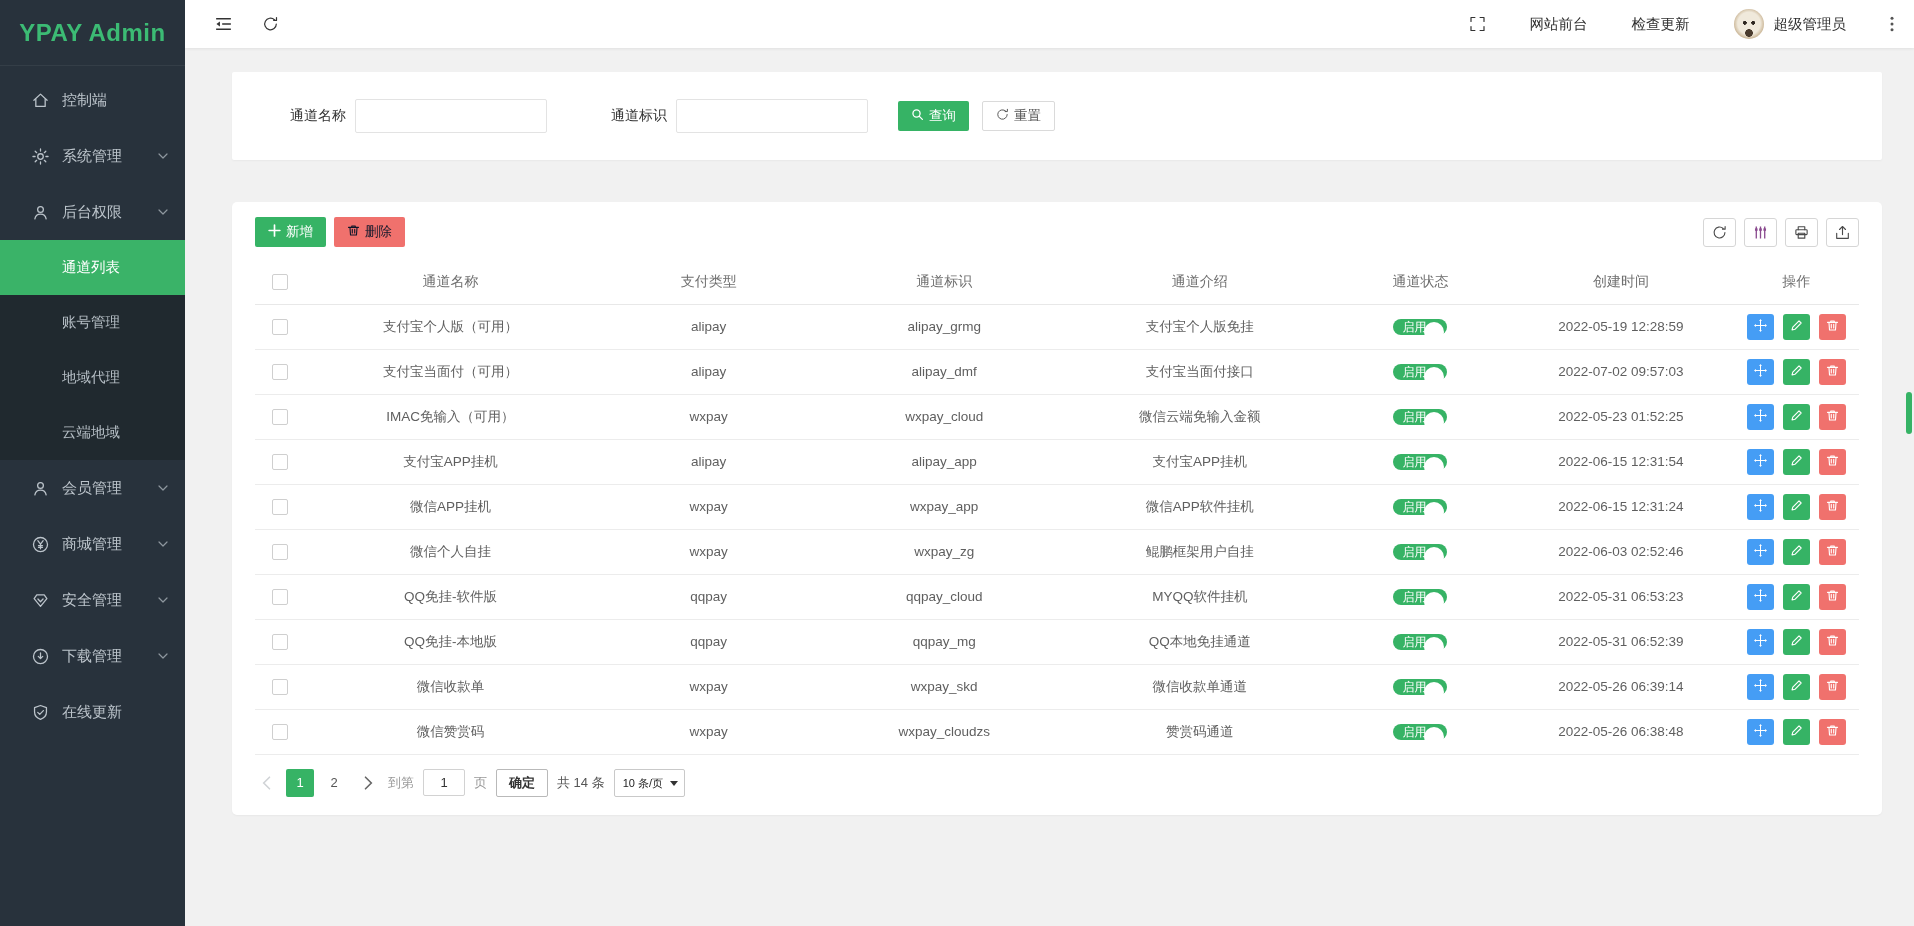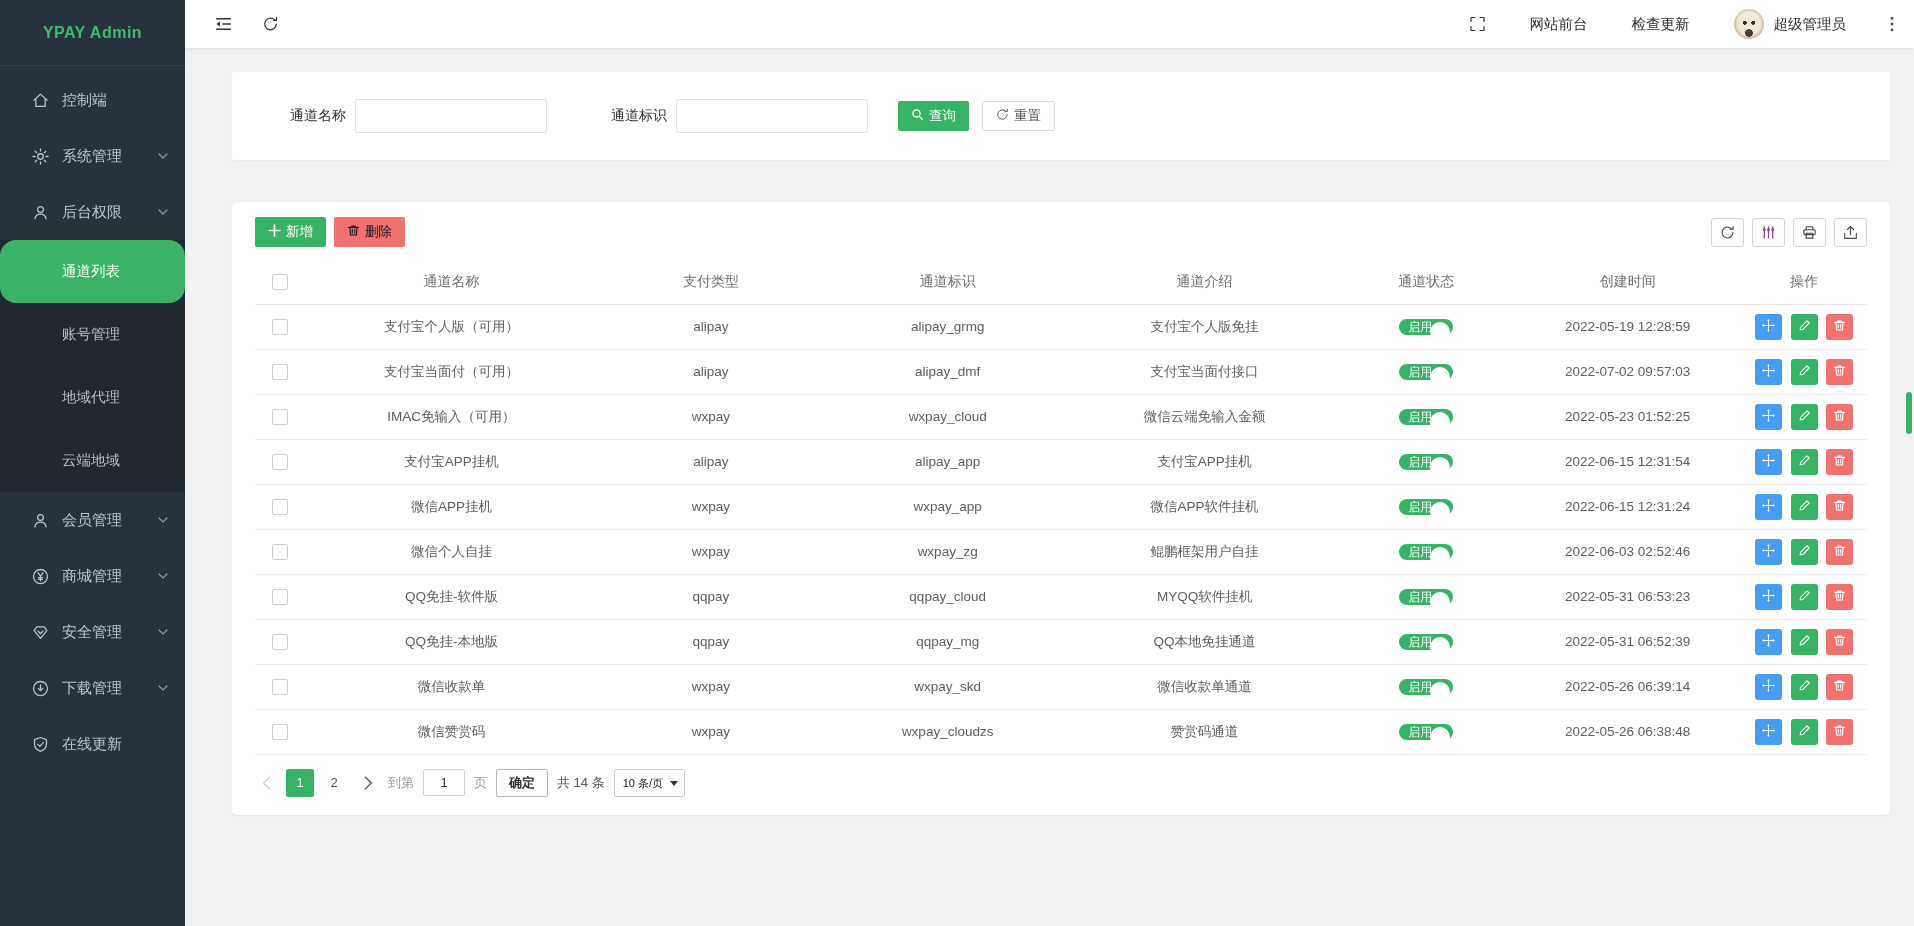--- a/index.html
+++ b/index.html
@@ -3,34 +3,34 @@
 <meta charset="utf-8">
 <style>
   * { margin:0; padding:0; box-sizing:border-box; }
   html,body { width:1914px; height:926px; overflow:hidden; }
   body { font-family:"Liberation Sans","DejaVu Sans",sans-serif; background:#f1f1f1; }
   .app { position:relative; width:1914px; height:926px; overflow:hidden; }
 
   
   .sidebar { position:absolute; left:0; top:0; width:185px; height:926px; background:#28323c; z-index:5; }
   .logo { height:66px; display:flex; align-items:center; justify-content:center;
-          font-size:16px; font-weight:bold; color:#3cbb74; letter-spacing:.5px;
+          font-size:24px; font-weight:bold; color:#3cbb74; letter-spacing:.5px;
           border-bottom:1px solid rgba(255,255,255,.06); }
   .nav { padding-top:6px; }
   .nav-item { position:relative; height:56px; display:flex; align-items:center;
               padding-left:32px; color:#bcc4cb; font-size:15px; cursor:pointer; }
   .nav-item.active-parent { color:#ffffff; }
   .nav-icon { width:17px; height:17px; margin-right:13px; display:inline-flex; color:inherit; }
   .nav-icon svg { width:17px; height:17px; }
   .nav-chev { position:absolute; right:17px; top:50%; transform:translateY(-50%); color:#8e979e; display:inline-flex; }
   .nav-chev svg { width:10px; height:6px; }
   .nav-chev.up { transform:translateY(-50%) rotate(180deg); }
   .sub-block { background:#20292f; }
-  .sub-item { height:63px; display:flex; align-items:center; padding-left:62px;
-              color:#b6bfc6; font-size:14.5px; cursor:pointer;border-radius:16px; }
+  .sub-item { height:55px; display:flex; align-items:center; padding-left:62px;
+              color:#b6bfc6; font-size:14.5px; cursor:pointer; }
   .sub-item.active { background:#3ab368; color:#fff; }
 
   
   .main { position:absolute; left:185px; top:0; right:0; bottom:0; display:flex; flex-direction:column; background:#f1f1f1; }
   .topbar { height:48px; background:#fff; display:flex; align-items:center; justify-content:space-between;
             padding:0 20px 0 30px; box-shadow:0 1px 3px rgba(0,0,0,.07); position:relative; z-index:3; }
   .tb-left { display:flex; align-items:center; gap:30px; }
   .tb-icon { color:#333; display:inline-flex; cursor:pointer; }
   .tb-icon svg { width:17px; height:16px; }
   .tb-right { display:flex; align-items:center; gap:44px; }
@@ -38,21 +38,21 @@
   .user-box { display:flex; align-items:center; gap:10px; cursor:pointer; }
   .avatar { width:30px; height:30px; border-radius:50%;
     background:
       radial-gradient(circle at 50% 80%, #4a3b2d 0 13%, rgba(0,0,0,0) 14%),
       radial-gradient(circle at 36% 46%, #2e2620 0 7%, rgba(0,0,0,0) 8%),
       radial-gradient(circle at 64% 46%, #2e2620 0 7%, rgba(0,0,0,0) 8%),
       radial-gradient(circle at 50% 48%, #f0e9db 0 52%, #c9b494 72%, #6e5a44 100%); }
   .dots { color:#555; display:inline-flex; cursor:pointer; }
   .dots svg { width:4px; height:16px; }
 
-  .content { flex:1; padding:24px 24px 0 47px; overflow:hidden; }
+  .content { flex:1; padding:24px 32px 0 47px; overflow:hidden; }
 
   
   .search-card { background:#fff; height:88px; border-radius:2px; box-shadow:0 1px 2px rgba(0,0,0,.04);
                  display:flex; align-items:center; padding-left:58px; }
   .f-label { font-size:14px; color:#333; margin-right:9px; white-space:nowrap; }
   .f-input { width:192px; height:34px; border:1px solid #e3e3e3; border-radius:2px; padding:0 10px;
              font-size:13.5px; color:#333; outline:none; background:#fff; }
   .gap-lg { width:64px; } .gap-md { width:30px; } .gap-sm { width:13px; }
   .btn { display:inline-flex; align-items:center; justify-content:center; gap:5px; height:30px;
          padding:0 13px; border-radius:2px; font-size:13.5px; cursor:pointer; border:none; white-space:nowrap; }

